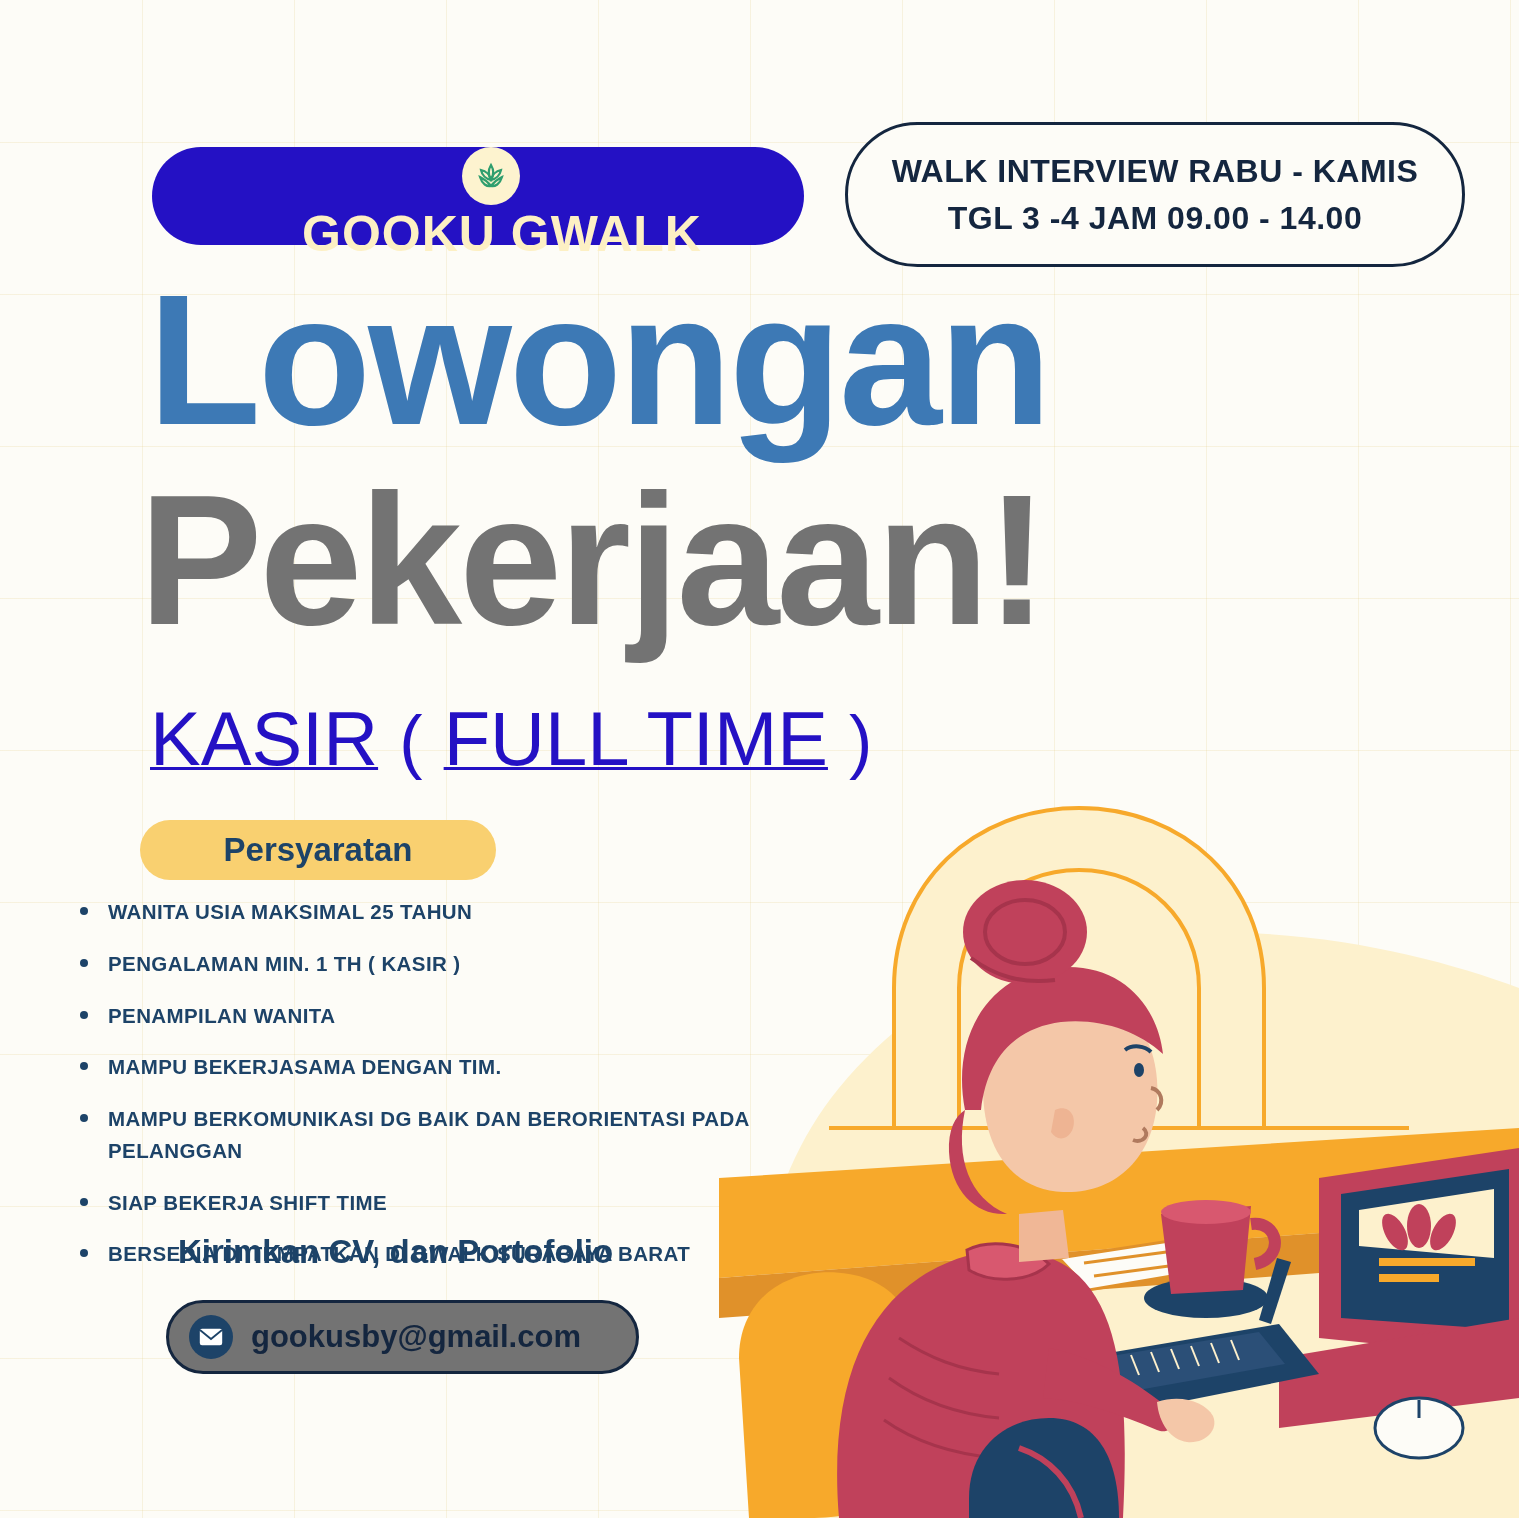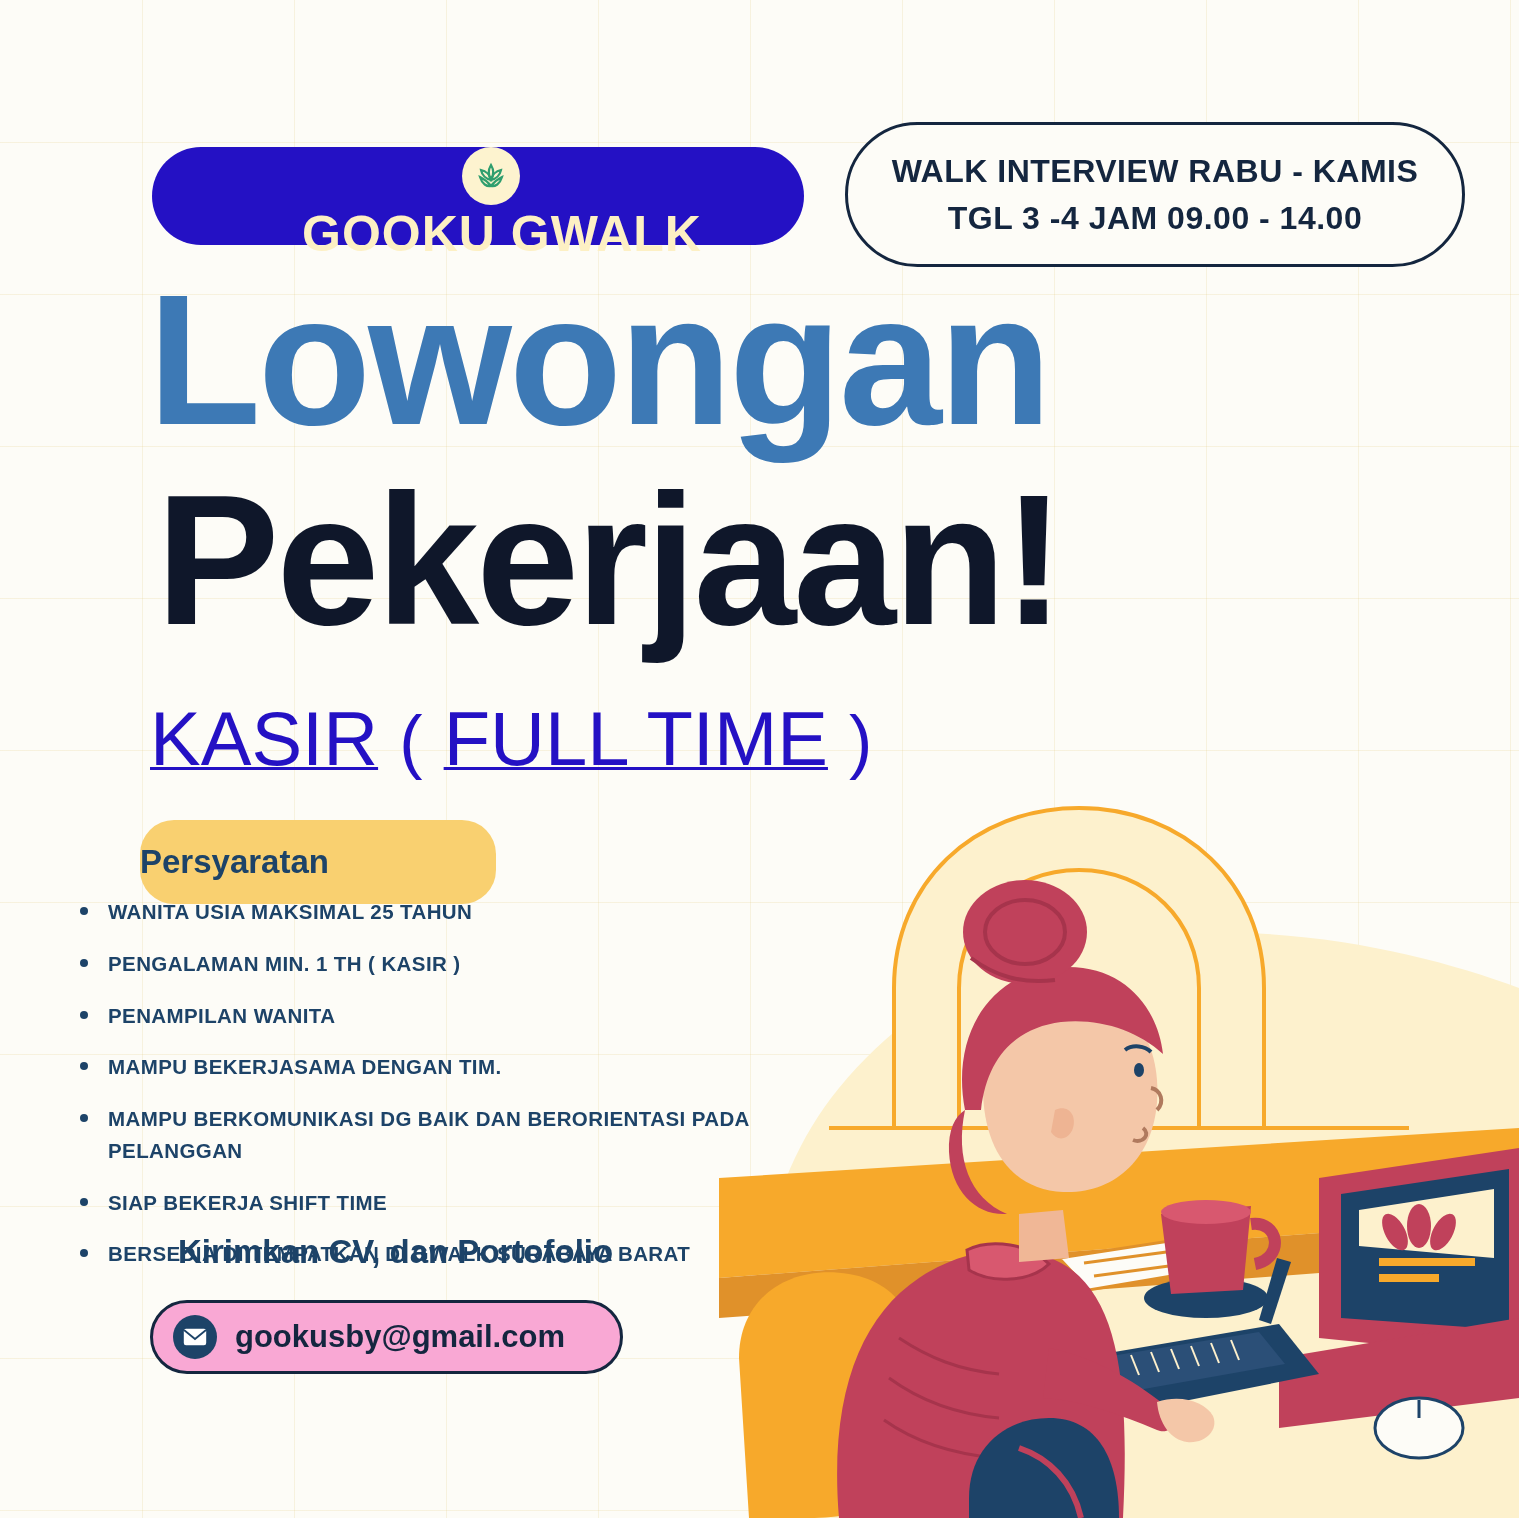--- a/index.html
+++ b/index.html
@@ -93,25 +93,25 @@
     left: 148px;
     top: 268px;
     font-size: 185px;
     font-weight: bold;
     color: #3d79b5;
     letter-spacing: -3px;
     line-height: 1;
   }
   .headline2 {
     position: absolute;
-    left: 156px;
+    left: 139px;
     top: 468px;
     font-size: 185px;
     font-weight: bold;
-    color: #0f172a;
+    color: #737373;
     letter-spacing: -3px;
     line-height: 1;
   }
   .subrole {
     position: absolute;
     left: 150px;
     top: 695px;
     font-size: 76px;
     color: #2411c4;
     letter-spacing: 0px;
@@ -119,25 +119,26 @@
   }
   .subrole .u { text-decoration: underline; text-decoration-thickness: 3px; }
   .subrole .paren { font-size: 70px; }
 
   
   .req-badge {
     position: absolute;
     left: 140px;
     top: 820px;
     width: 356px;
-    height: 84px;
+    height: 60px;
     background: #f9d070;
     border-radius: 34px;
     display: flex;
     align-items: center;
+    justify-content: center;
   }
   .req-badge span {
     color: #1d4368;
     font-size: 33px;
     font-weight: bold;
   }
   .req-list {
     position: absolute;
     left: 62px;
     top: 896px;
@@ -171,27 +172,27 @@
     position: absolute;
     left: 178px;
     top: 1233px;
     font-size: 33px;
     font-weight: bold;
     color: #1d4368;
     white-space: nowrap;
   }
   .email-pill {
     position: absolute;
-    left: 150px;
+    left: 166px;
     top: 1300px;
     width: 473px;
     height: 74px;
     border: 3px solid #14263f;
     border-radius: 37px;
-    background: #f9a8d4;
+    background: #737373;
     display: flex;
     align-items: center;
     padding-left: 20px;
     box-sizing: border-box;
   }
   .email-pill .env {
     width: 44px;
     height: 44px;
     border-radius: 50%;
     background: #1d4368;

